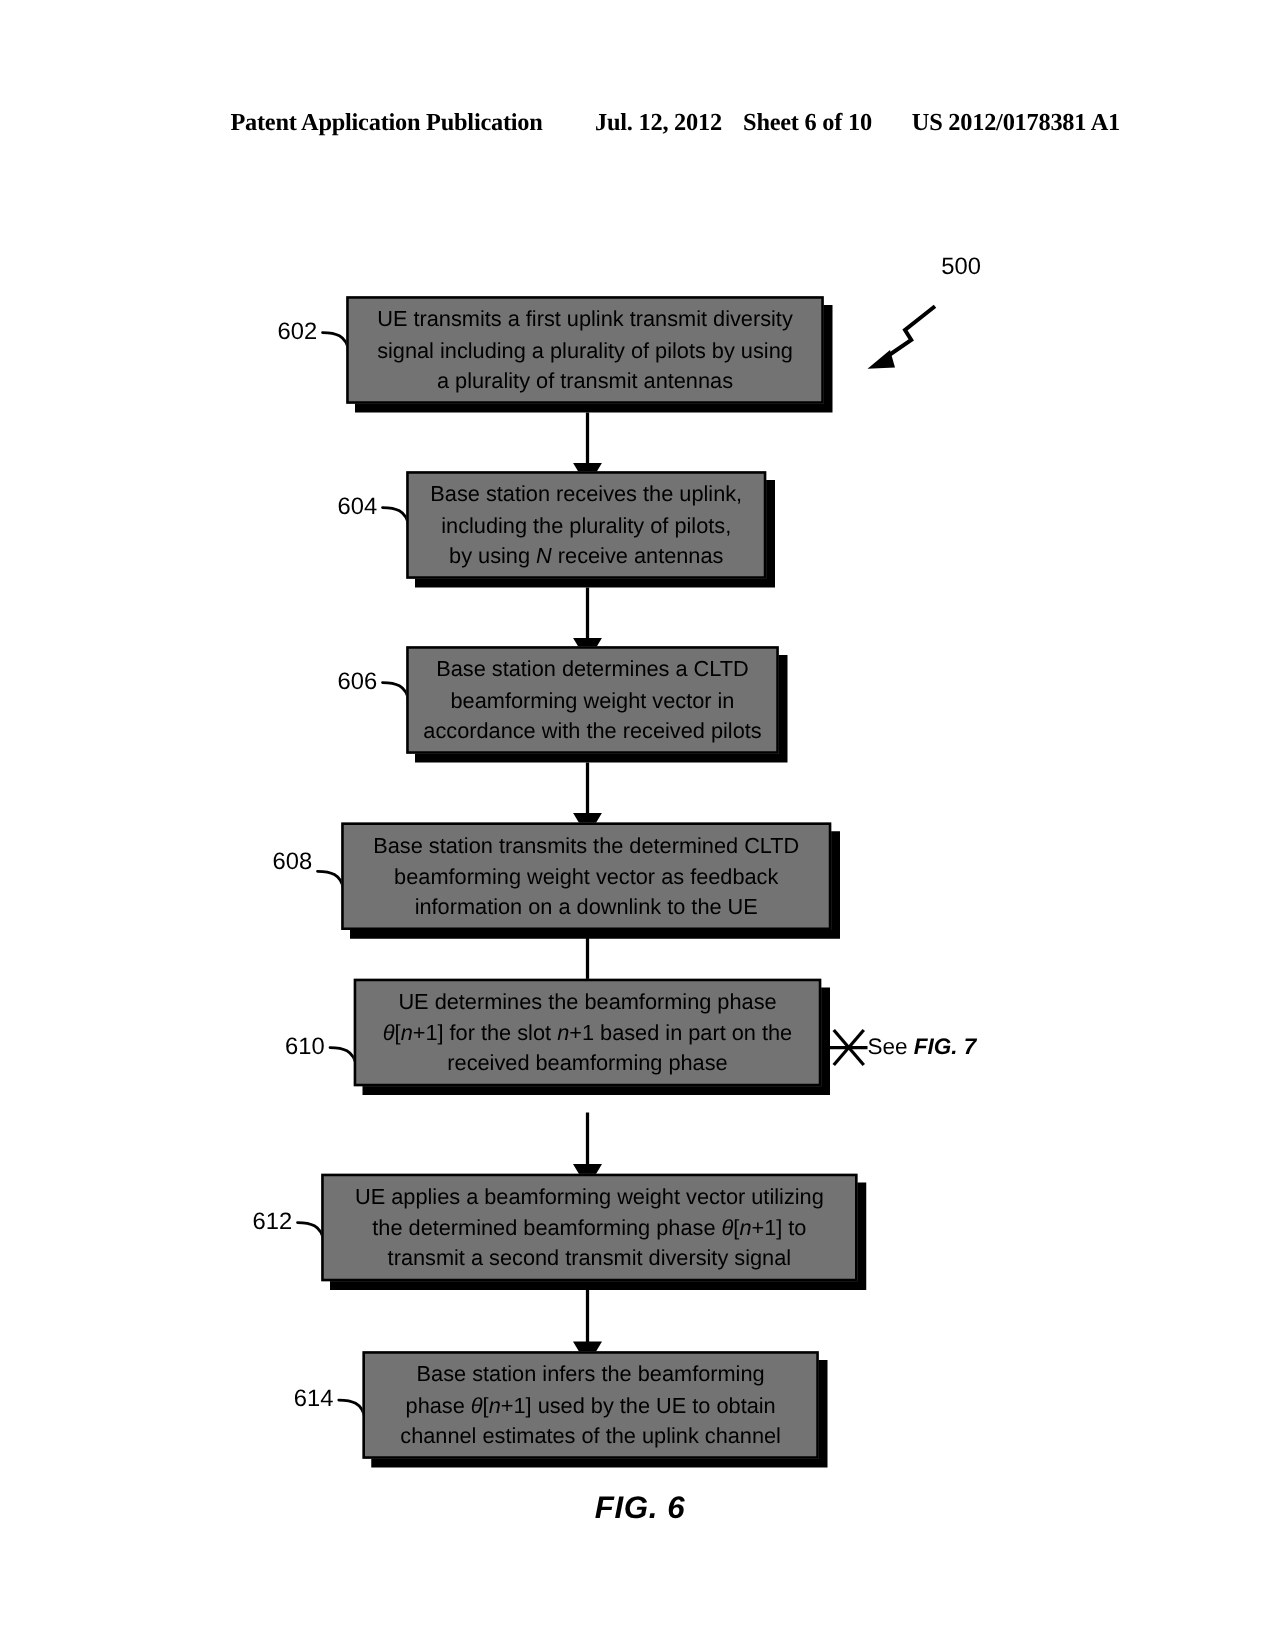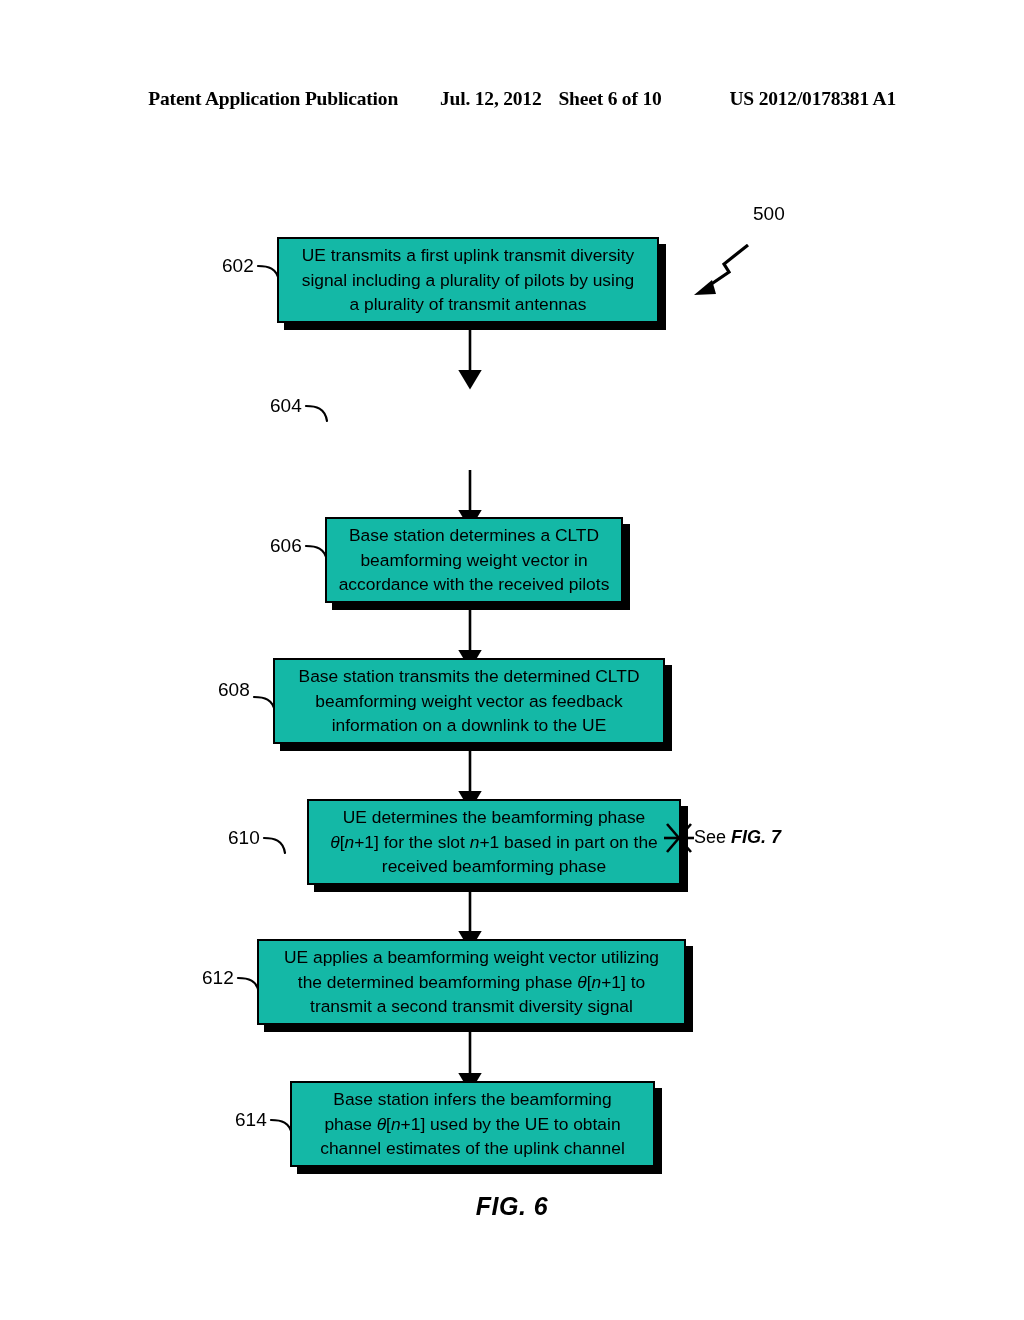--- a/index.html
+++ b/index.html
@@ -28,36 +28,36 @@
     font-family: "Liberation Serif", serif;
     font-weight: bold;
     font-size: 19.5px;
     letter-spacing: -0.2px;
     white-space: nowrap;
     justify-content: flex-end;
   }
   .hdr-pub   { }
   .hdr-date  { margin-left: 42px; }
   .hdr-sheet { margin-left: 17px; }
-  .hdr-num   { margin-left: 68px; }
+  .hdr-num   { margin-left: 32px; }
 
   
   .flow {
     position: absolute;
     left: 0;
     top: 0;
     width: 1024px;
     height: 1320px;
   }
 
   
   .node {
     position: absolute;
     box-sizing: border-box;
-    background: #14b8a6;
+    background: #737373;
     border: 2px solid #000000;
     box-shadow: 7px 7px 0 0 #000000;
     display: flex;
     align-items: center;
     justify-content: center;
     text-align: center;
     padding: 4px 10px;
     font-size: 17.4px;
     line-height: 1.42;
     color: #000000;
@@ -174,41 +174,48 @@
 
   <div class="node" style="left:277px; top:237px; width:382px; height:86px;">
     <span class="txt">
       UE transmits a first uplink transmit diversity<br>
       signal including a plurality of pilots by using<br>
       a plurality of transmit antennas
     </span>
   </div>
   <div class="ref" style="left:222px; top:255px;">602</div>
 
+  <div class="node" style="left:325px; top:377px; width:288px; height:86px;">
+    <span class="txt">
+      Base station receives the uplink,<br>
+      including the plurality of pilots,<br>
+      by using <i>N</i> receive antennas
+    </span>
+  </div>
   <div class="ref" style="left:270px; top:395px;">604</div>
 
   <div class="node" style="left:325px; top:517px; width:298px; height:86px;">
     <span class="txt">
       Base station determines a CLTD<br>
       beamforming weight vector in<br>
       accordance with the received pilots
     </span>
   </div>
   <div class="ref" style="left:270px; top:535px;">606</div>
 
   <div class="node" style="left:273px; top:658px; width:392px; height:86px;padding-left:10px;">
     <span class="txt">
       Base station transmits the determined CLTD<br>
       beamforming weight vector as feedback<br>
       information on a downlink to the UE
     </span>
   </div>
   <div class="ref" style="left:218px; top:679px;">608</div>
 
-  <div class="node" style="left:283px; top:799px; width:374px; height:86px;margin-left:24px;">
+  <div class="node" style="left:283px; top:783px; width:374px; height:86px;">
     <span class="txt">
       UE determines the beamforming phase<br>
       <i>θ</i>[<i>n</i>+1] for the slot <i>n</i>+1 based in part on the<br>
       received beamforming phase
     </span>
   </div>
   <div class="ref" style="left:228px; top:827px;">610</div>
 
   <svg class="star-marker" viewBox="0 0 34 34">
     <g stroke="#000" stroke-width="2.6" stroke-linecap="butt">

